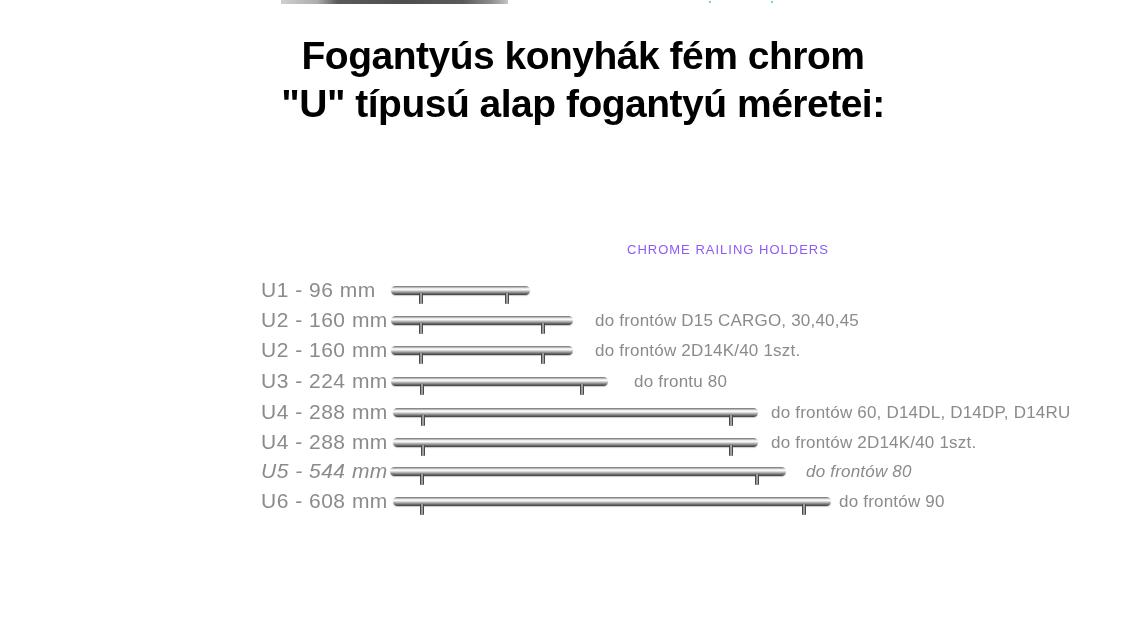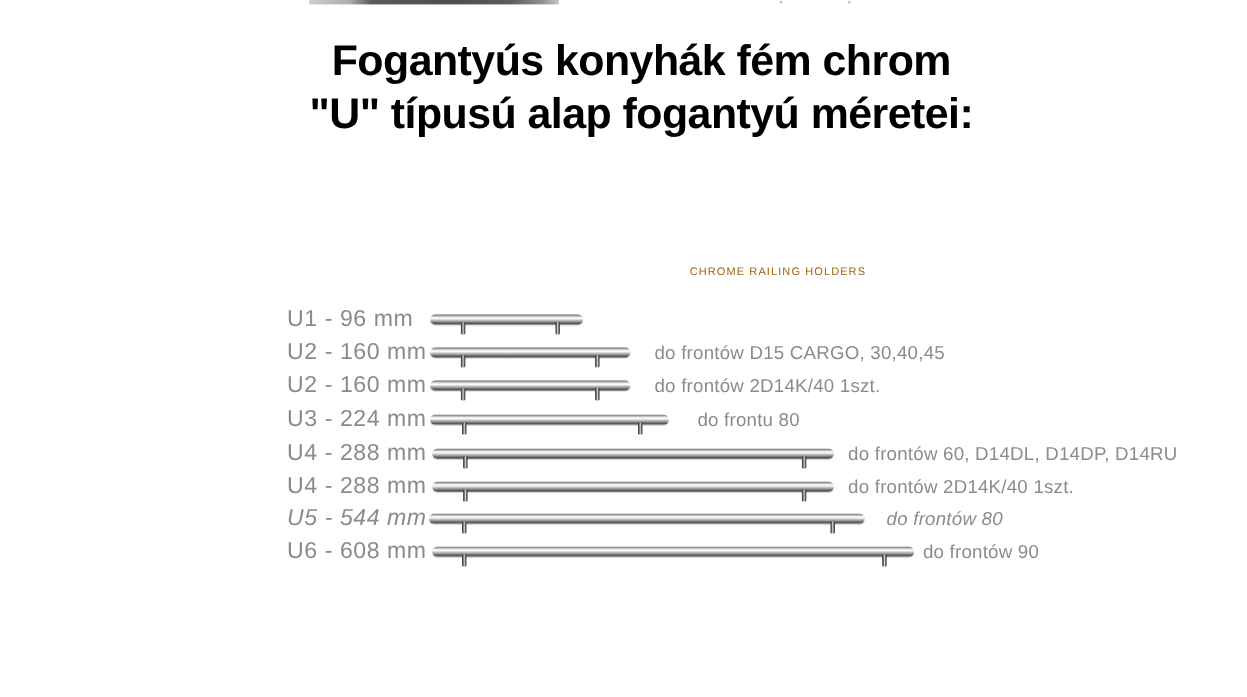--- a/index.html
+++ b/index.html
@@ -22,21 +22,21 @@
     position:absolute;left:0;top:32px;width:1120px;text-align:center;
     color:#000;font-weight:bold;font-size:39px;line-height:48px;letter-spacing:-0.5px;margin-left:23px;
   }
 
   .section-heading{
     position:absolute;left:752px;top:196px;
     color:#8b8b8b;font-size:24px;line-height:1;letter-spacing:0.5px;white-space:nowrap;
   }
   .section-subheading{
     position:absolute;left:627px;top:243px;
-    color:#a16207;font-size:10px;line-height:1;letter-spacing:1px;white-space:nowrap;
+    color:#8b5cf6;font-size:13px;line-height:1;letter-spacing:1px;white-space:nowrap;
   }
 
   .handle-row{position:absolute;left:18px;width:1134px;height:30px;}
   .row-label{
     position:absolute;left:243px;top:-2px;
     color:#8b8b8b;font-size:21px;line-height:1;letter-spacing:0.5px;white-space:nowrap;
   }
   .row-desc{
     position:absolute;top:1px;
     color:#8b8b8b;font-size:17px;line-height:1;letter-spacing:0.2px;white-space:nowrap;

